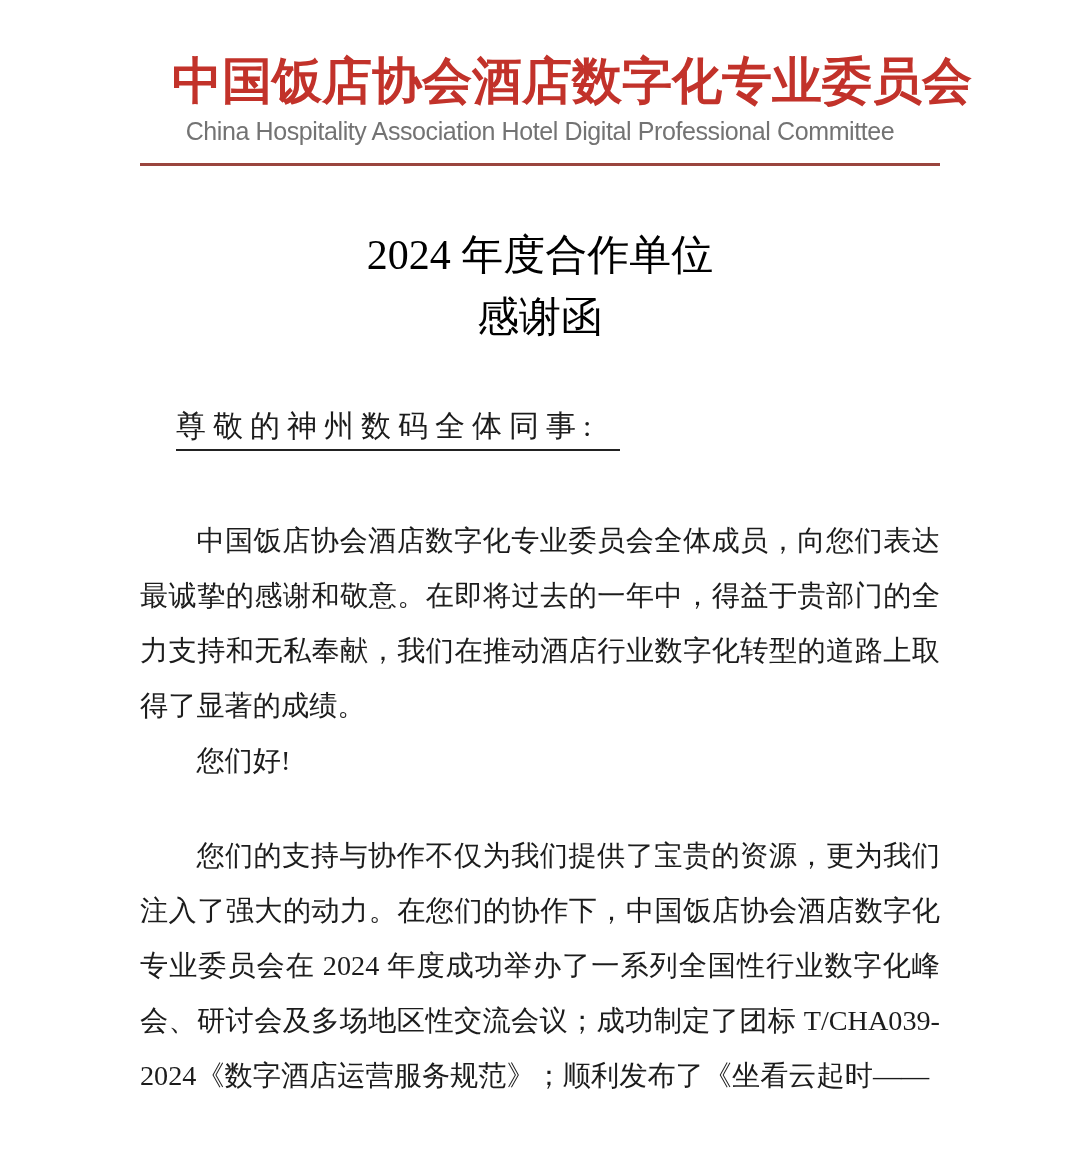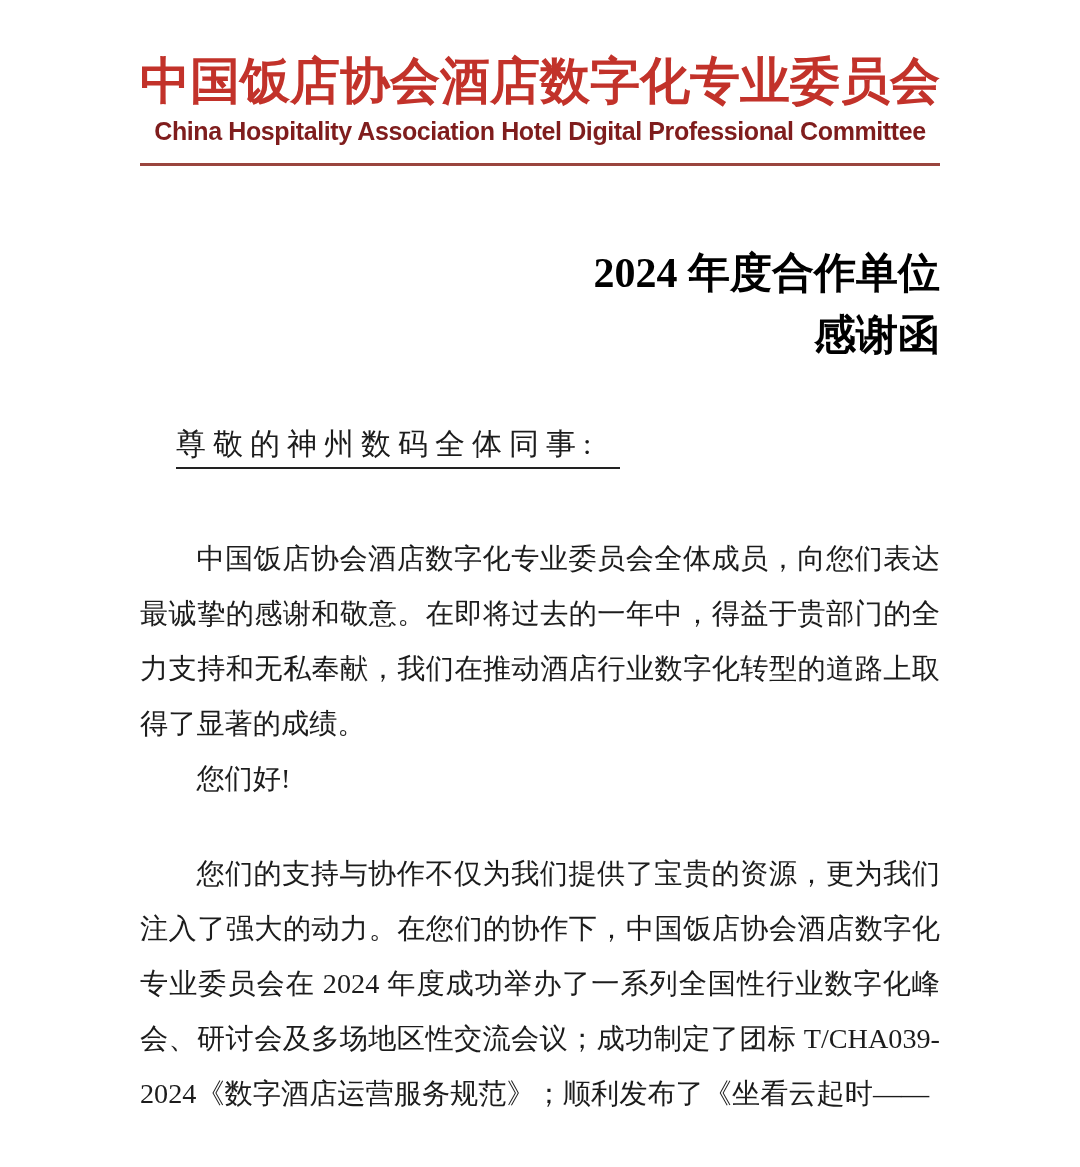--- a/index.html
+++ b/index.html
@@ -25,43 +25,44 @@
     text-align: center;
   }
   .org-name-cn {
     font-size: 50px;
     font-weight: 700;
     color: #c2322a;
     letter-spacing: 0px;
     line-height: 62px;
     white-space: nowrap;
     font-family: "Liberation Serif", "DejaVu Serif", serif;
+    margin-left: 32px;
   }
   .org-name-en {
     margin-top: 4px;
     font-size: 25px;
-    font-weight: 700;
-    color: #7f1d1d;
+    font-weight: 400;
+    color: #737373;
     letter-spacing: -0.4px;
     line-height: 30px;
     white-space: nowrap;
     font-family: "Liberation Sans", "DejaVu Sans", sans-serif;
   }
   .header-rule {
     margin-top: 17px;
     height: 3px;
     background: #9a453e;
     border: none;
   }
 
   
   .letter-title {
-    margin-top: 76px;
-    text-align: right;
-    font-weight: 700;
+    margin-top: 58px;
+    text-align: center;
+    font-weight: 400;
     color: #000000;
     font-size: 42px;
     line-height: 62px;
     font-family: "Liberation Serif", "DejaVu Serif", serif;
   }
 
   
   .salutation-row {
     margin-top: 60px;
     margin-left: 36px;

